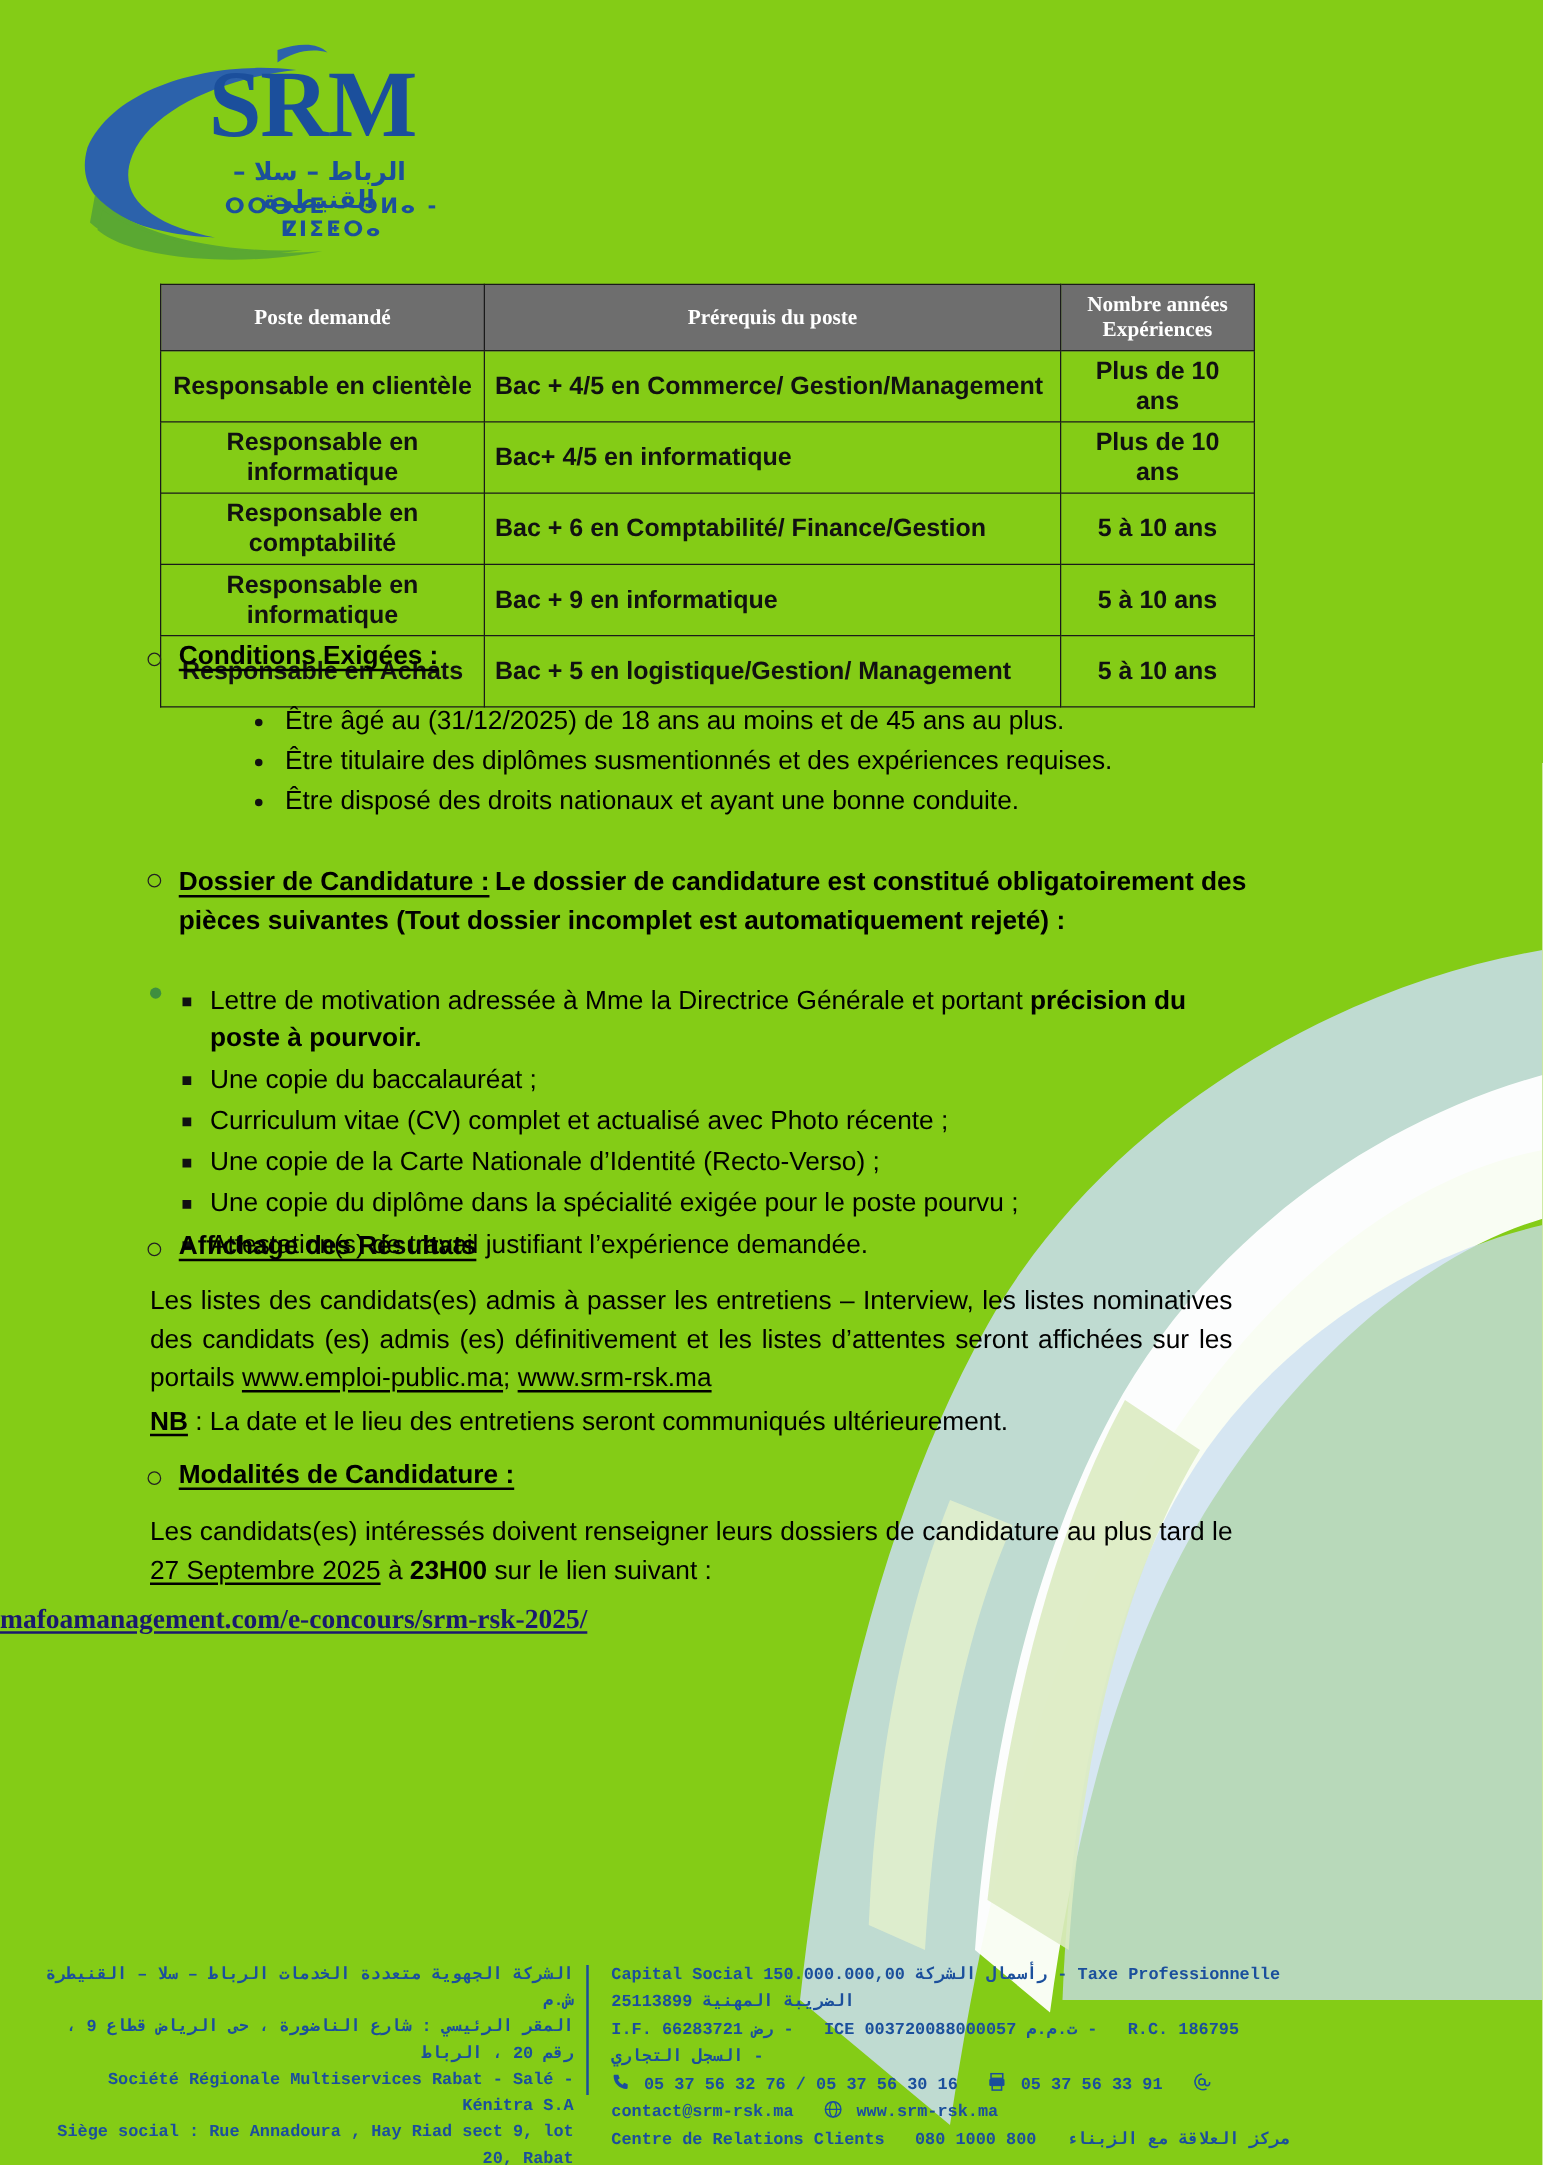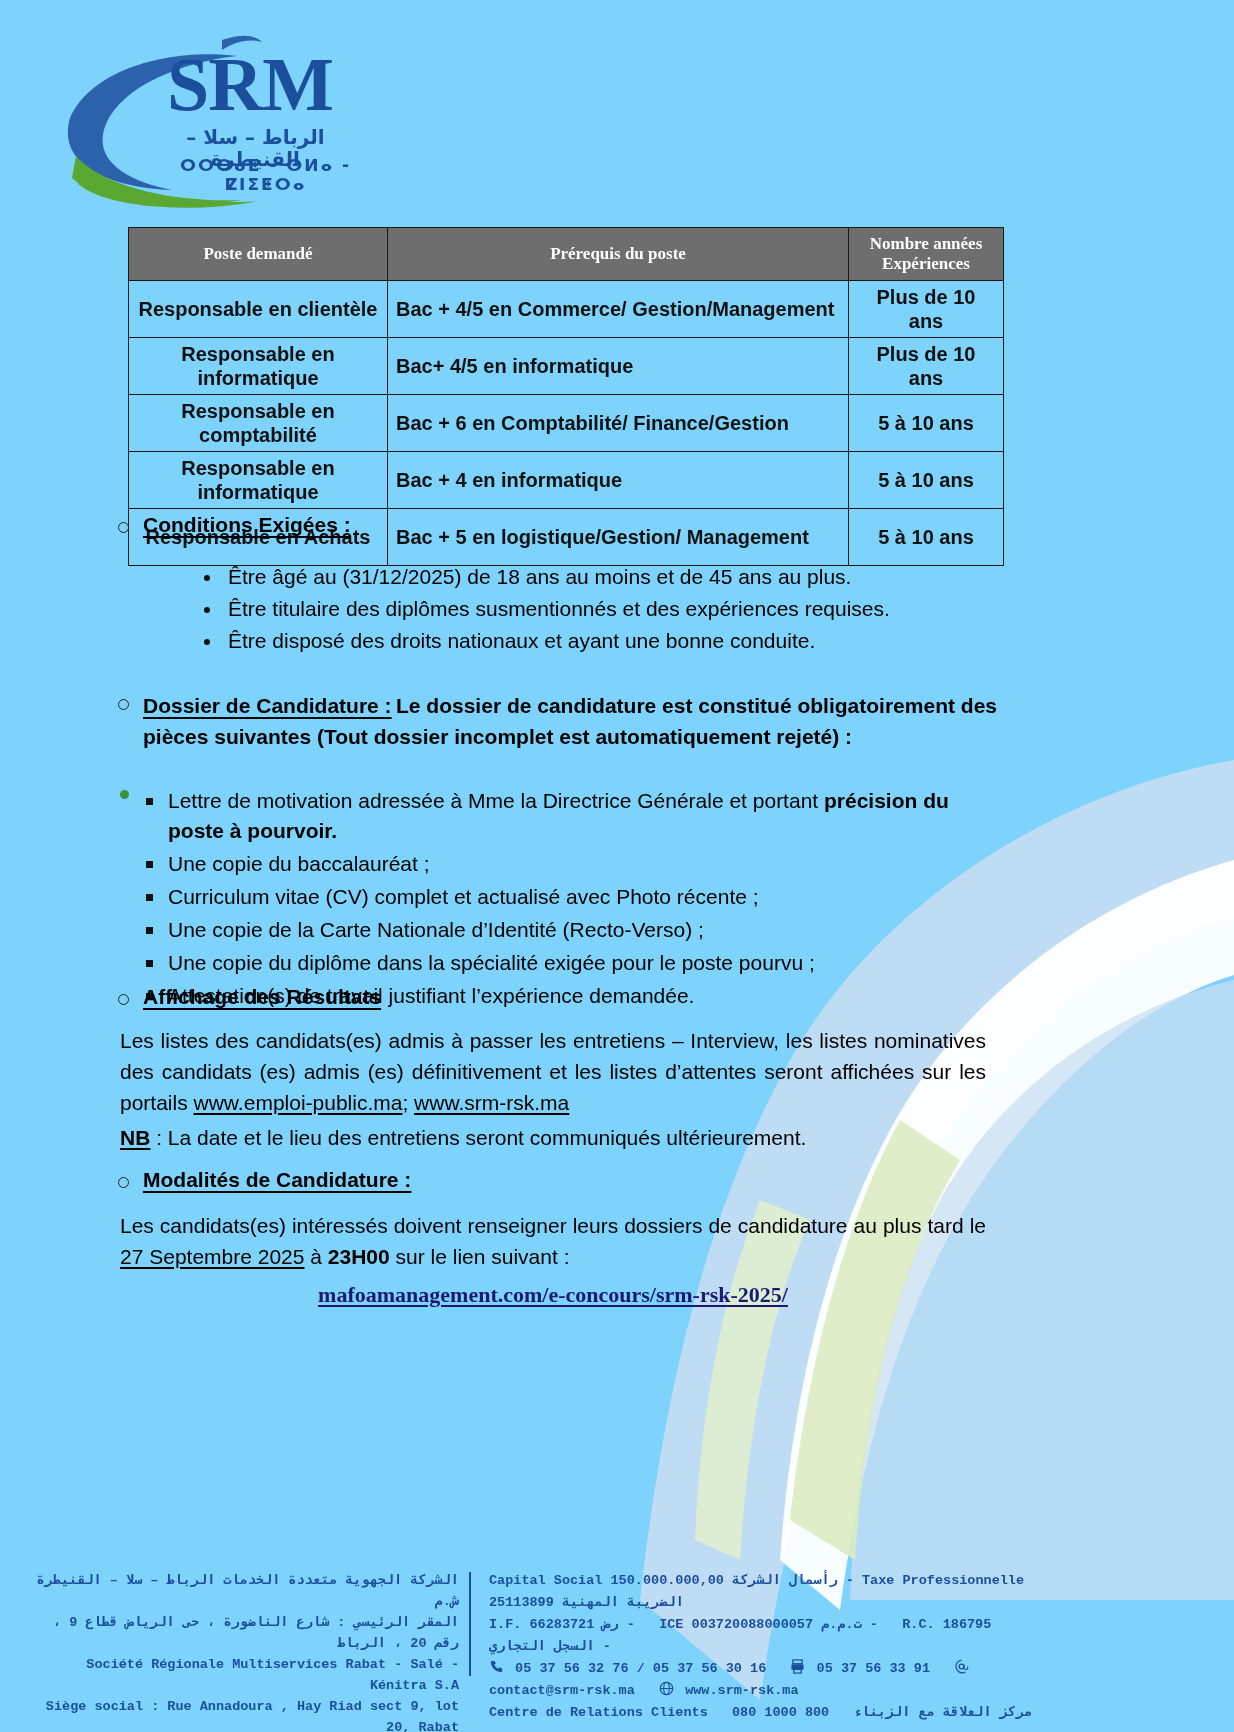--- a/index.html
+++ b/index.html
@@ -8,21 +8,21 @@
     background: #ffffff;
   }
   body {
     font-family: "Liberation Sans", sans-serif;
     color: #000000;
   }
   .page {
     position: relative;
     width: 1234px;
     height: 1732px;
-    background: #7dd3fc;
+    background: #84cc16;
     overflow: hidden;
   }
 
   
   .bg-art {
     position: absolute;
     inset: 0;
     pointer-events: none;
     z-index: 0;
   }
@@ -225,28 +225,27 @@
     font-size: 21px;
     line-height: 31px;
     font-weight: bold;
     text-align: justify;
     text-align-last: left;
   }
   .applink {
     position: absolute;
     width: 1082px;
     left: 0;
-    text-align: center;
+    text-align: left;
     font-family: "Liberation Serif", serif;
     font-size: 22px;
     font-weight: bold;
     color: #1a1a6e;
     text-decoration: underline;
     text-underline-offset: 3px;
-    padding-left: 12px;
   }
 
   
   .footer {
     position: absolute;
     left: 0;
     top: 1570px;
     width: 1064px;
     height: 130px;
     z-index: 5;
@@ -344,21 +343,21 @@
           <td class="col-prereq">Bac+ 4/5 en informatique</td>
           <td class="col-annees">Plus de 10 ans</td>
         </tr>
         <tr>
           <td class="col-poste">Responsable en comptabilité</td>
           <td class="col-prereq">Bac + 6 en Comptabilité/ Finance/Gestion</td>
           <td class="col-annees">5 à 10 ans</td>
         </tr>
         <tr>
           <td class="col-poste">Responsable en informatique</td>
-          <td class="col-prereq">Bac + 4 en informatique</td>
+          <td class="col-prereq">Bac + 9 en informatique</td>
           <td class="col-annees">5 à 10 ans</td>
         </tr>
         <tr>
           <td class="col-poste">Responsable en Achats</td>
           <td class="col-prereq">Bac + 5 en logistique/Gestion/ Management</td>
           <td class="col-annees">5 à 10 ans</td>
         </tr>
       </tbody>
     </table>
 

